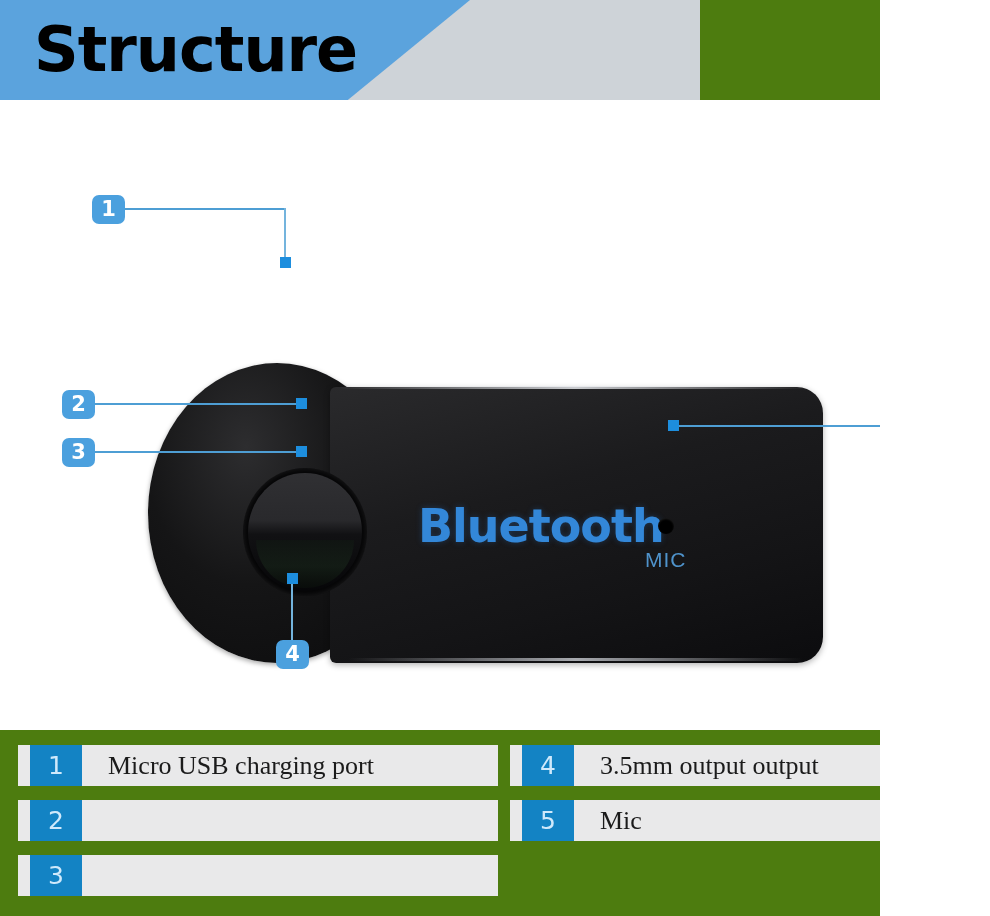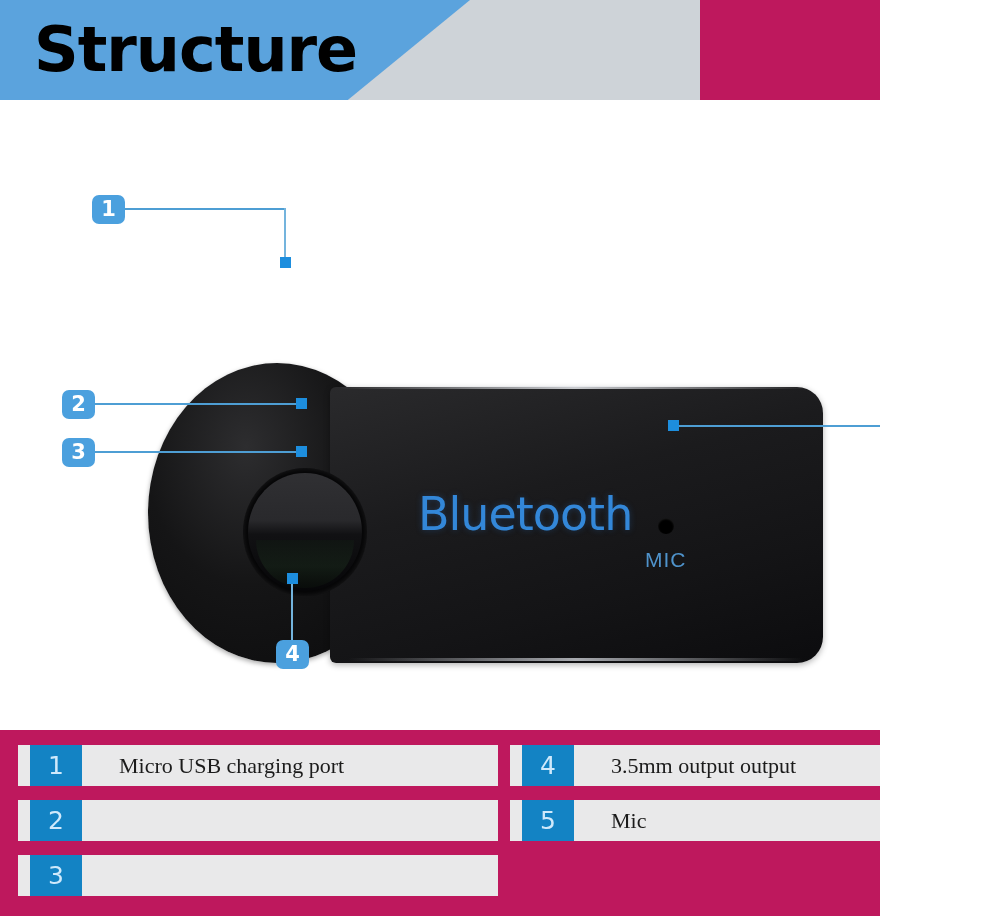--- a/index.html
+++ b/index.html
@@ -8,21 +8,21 @@
     padding: 0;
     background: #ffffff;
   }
   body {
     font-family: "Liberation Sans", sans-serif;
   }
   #page {
     position: relative;
     width: 880px;
     height: 916px;
-    background: #be185d;
+    background: #4d7c0f;
     overflow: hidden;
   }
 
   
   #header-banner {
     position: absolute;
     left: 0;
     top: 0;
     width: 700px;
     height: 100px;
@@ -132,23 +132,23 @@
     height: 48px;
     border-radius: 0 0 50px 50px;
     background: linear-gradient(180deg, rgba(16,22,18,0.9) 0%, rgba(28,46,30,0.55) 55%, rgba(10,14,11,0.9) 100%);
     opacity: 0.85;
   }
 
   
   .bt-wordmark {
     position: absolute;
     left: 418px;
-    top: 386px;
+    top: 398px;
     font-family: "DejaVu Sans", sans-serif;
-    font-weight: normal;
+    font-weight: bold;
     font-size: 46px;
     line-height: 56px;
     letter-spacing: -1px;
     color: #3387d8;
     text-shadow: 0 0 6px rgba(40,110,190,0.35);
     white-space: nowrap;
   }
   
   .mic-hole {
     position: absolute;
@@ -255,26 +255,26 @@
     height: 41px;
     background: #1383c4;
     color: #cfe9fb;
     font-family: "DejaVu Sans", sans-serif;
     font-size: 25px;
     line-height: 41px;
     text-align: center;
   }
   .legend-text {
     position: absolute;
-    left: 101px;
+    left: 90px;
     top: 0;
     height: 41px;
     line-height: 41px;
     font-family: "Liberation Serif", serif;
-    font-size: 22px;
+    font-size: 26px;
     color: #1b1b1b;
     white-space: nowrap;
   }
 </style>
 </head>
 <body>
 
 <div id="page">
 
   <div id="header-banner">

